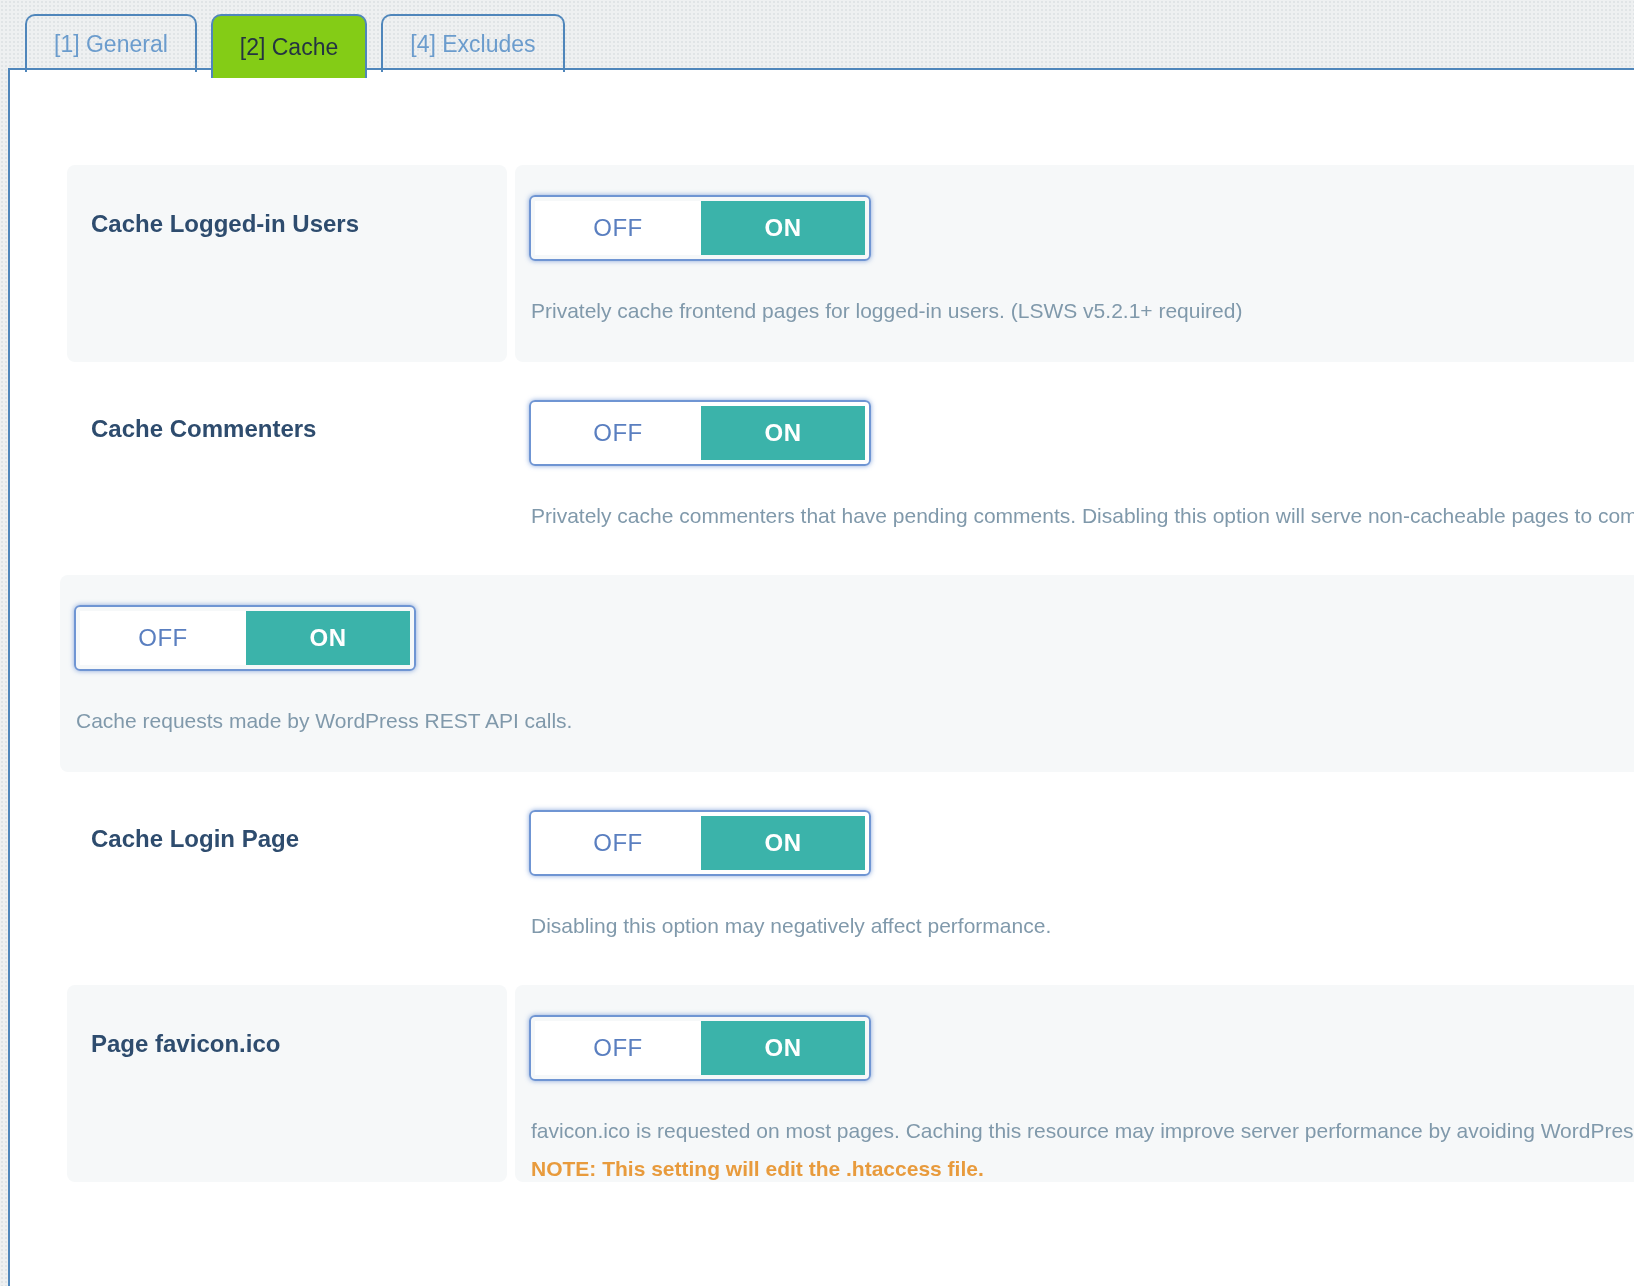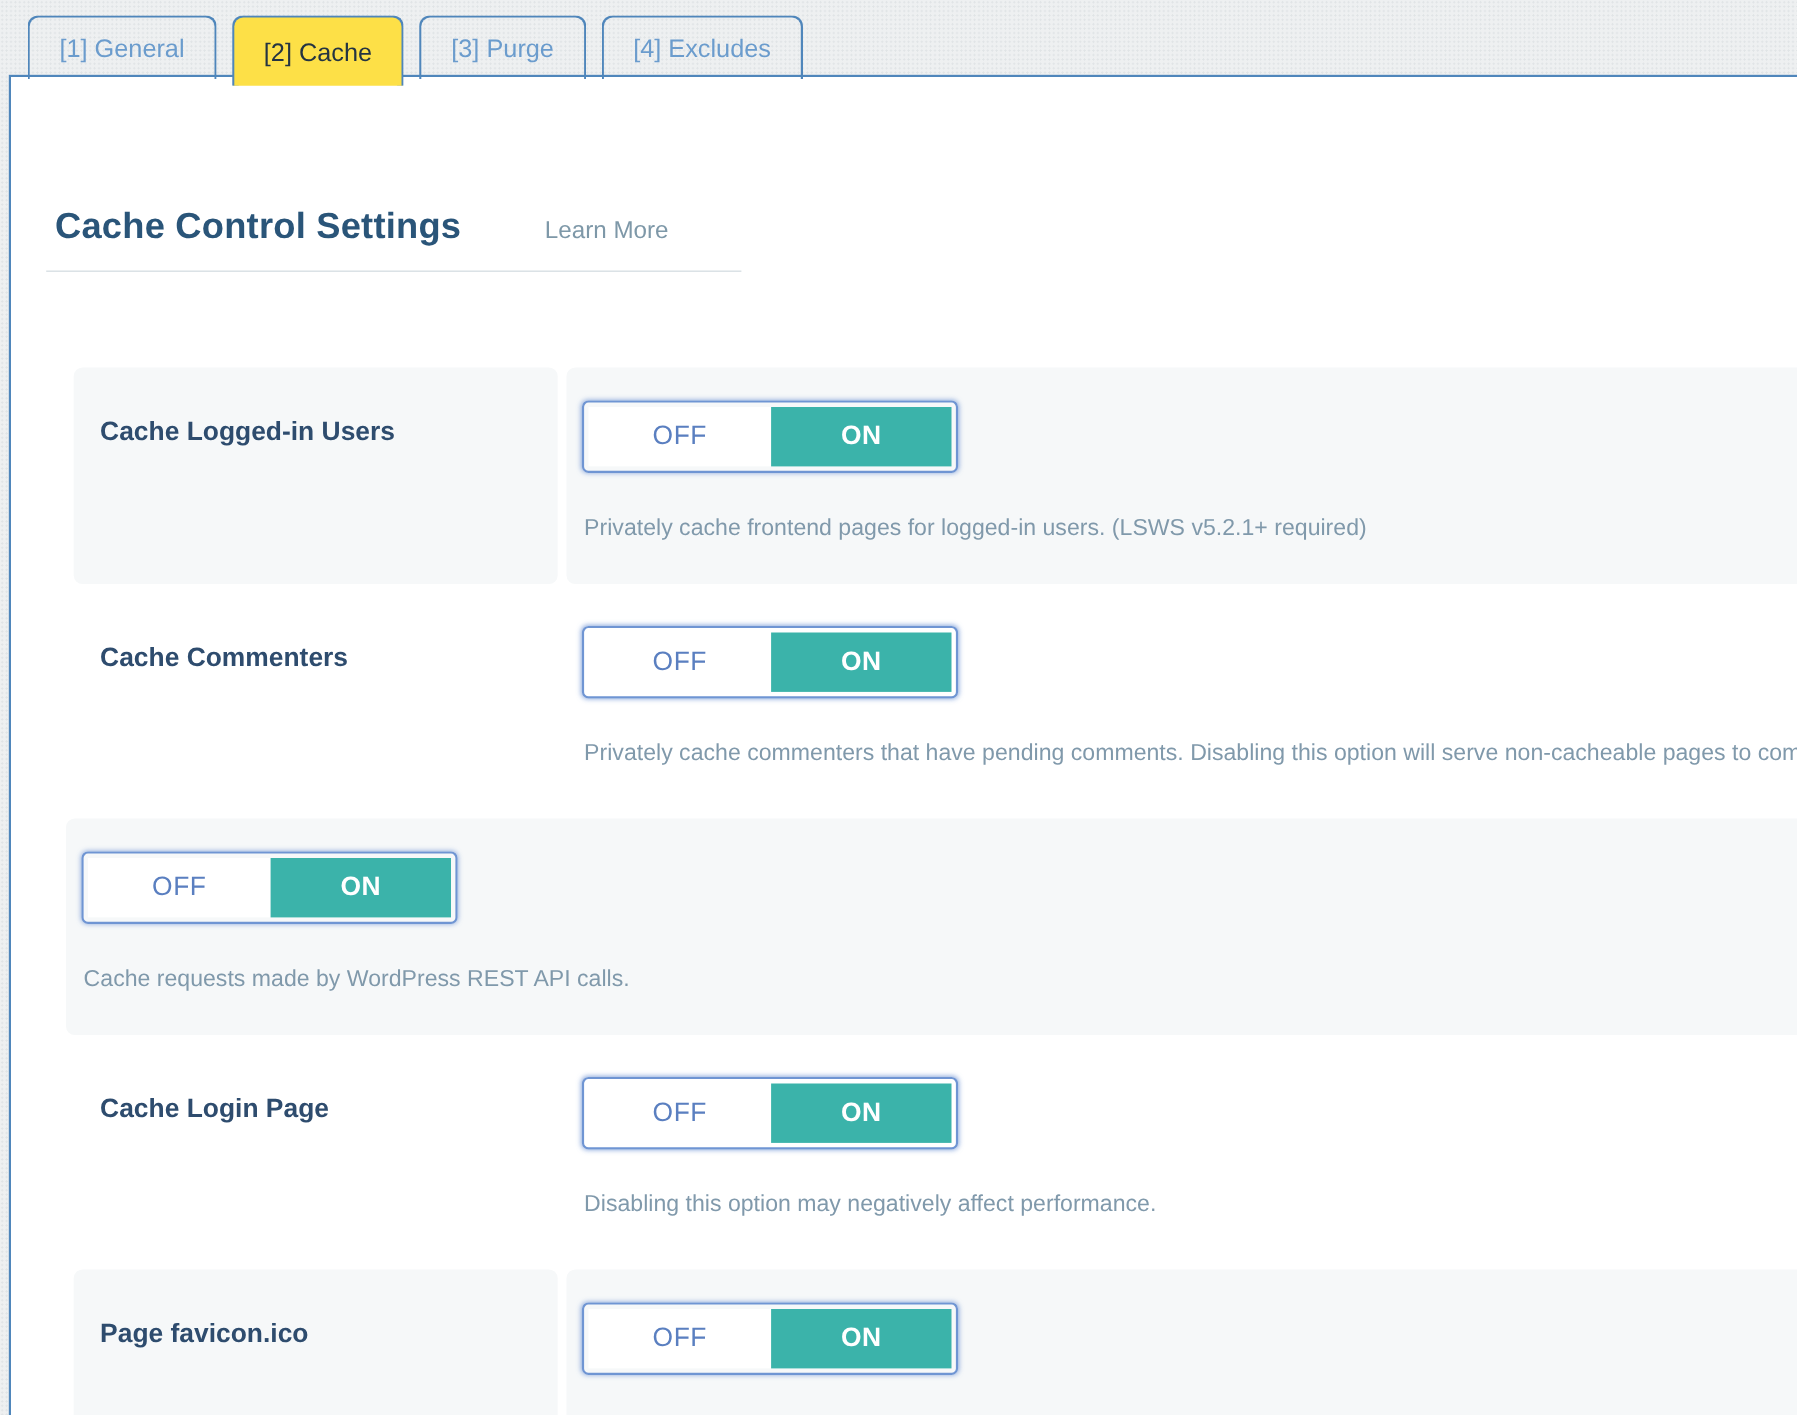--- a/index.html
+++ b/index.html
@@ -25,21 +25,21 @@
     color: #6b9ccd;
     background: transparent;
     border: 2px solid #4f86bb;
     border-bottom: none;
     border-radius: 10px 10px 0 0;
     cursor: pointer;
     white-space: nowrap;
   }
   .tab.active {
     height: 64px;
-    background: #fde047;
+    background: #84cc16;
     color: #243442;
     z-index: 4;
   }
 
   
   .panel {
     position: absolute; left: 8px; top: 68px;
     width: 1700px; height: 1500px;
     background: #ffffff;
     border: 2px solid #4f86bb;
@@ -144,32 +144,27 @@
   }
 </style>
 </head>
 <body>
 
 <div class="tabbar">
   <button class="tab">[1] General</button>
 
   <button class="tab active">[2] Cache</button>
 
-  <button class="tab">[3] Purge</button>
 
   <button class="tab">[4] Excludes</button>
 </div>
 
 <div class="panel">
   <div class="panel-content">
 
-    <div class="section-header">
-      <span class="section-title">Cache Control Settings</span>
-      <a class="learn-more">Learn More</a>
-    </div>
 
     <div class="rows">
   <div class="setting-row shaded">
     <div class="label-col">
       <span class="setting-label">Cache Logged-in Users</span>
     </div>
     <div class="col-gap"></div>
     <div class="control-col">
       <div class="toggle-group">
         <button class="toggle-btn off">OFF</button>

